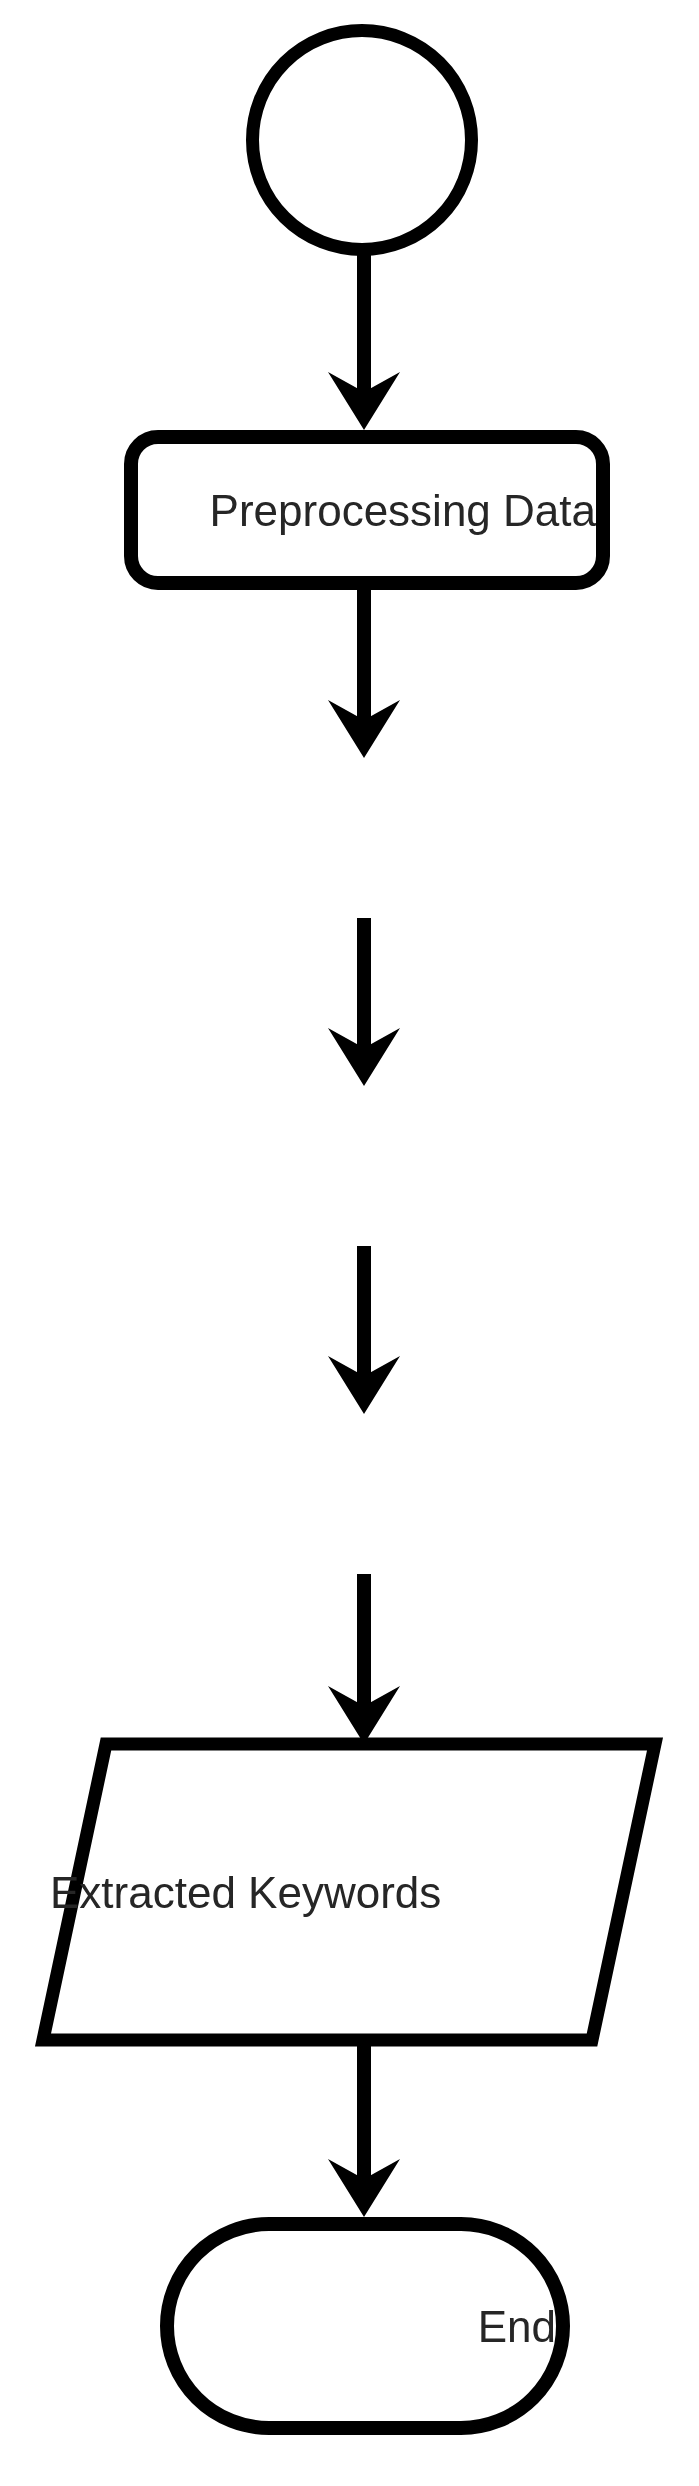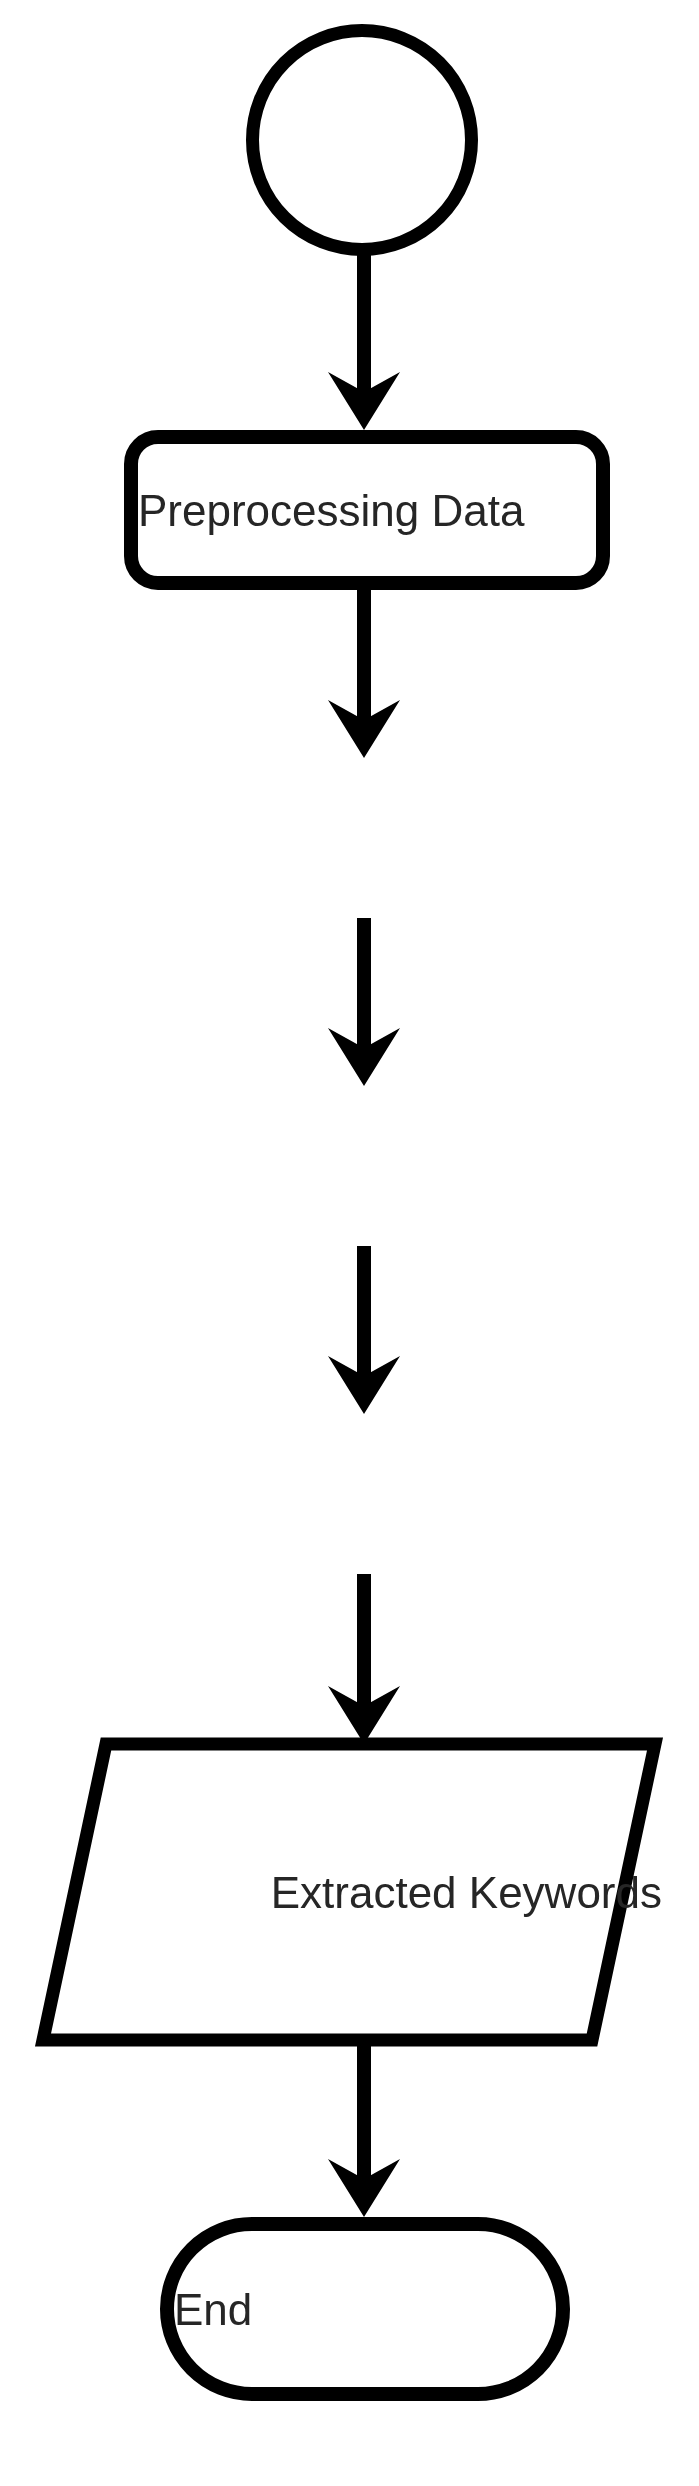--- a/index.html
+++ b/index.html
@@ -11,21 +11,21 @@
     font-family:"Liberation Sans", sans-serif;
     overflow:hidden;
   }
   .node{
     position:absolute;
     background:#ffffff;
     border:14px solid #000000;
     box-sizing:border-box;
     display:flex;
     align-items:center;
-    justify-content:flex-start;
+    justify-content:flex-end;
     text-align:center;
     color:#262626;
     font-size:44px;
     line-height:53px;
     white-space:pre-wrap;
   }
   .start-circle{
     left:246px; top:24px;
     width:232px; height:232px;
     border-radius:50%;
@@ -35,21 +35,21 @@
     left:124px;
     width:486px; height:160px;
     border-radius:34px;
   }
   .box-1{top:430px;}
   .box-2{top:758px;}
   .box-3{top:1086px;}
   .box-4{top:1414px;}
   .terminator{
     left:160px; top:2217px;
-    width:410px; height:184px;
+    width:410px; height:218px;
     border-radius:118px;
   }
   .arrow{
     position:absolute;
     left:328px;
     width:72px;
   }
   .arrow .shaft{
     position:absolute;
     left:29px; top:0; bottom:16px;
@@ -71,21 +71,21 @@
     position:absolute;
     left:30px; top:1737px;
     display:block;
   }
   .pgram-label{
     position:absolute;
     left:36px; top:1744px;
     width:626px; height:296px;
     display:flex;
     align-items:center;
-    justify-content:flex-end;
+    justify-content:flex-start;
     text-align:center;
     padding-left:14px;
     box-sizing:border-box;
     color:#262626;
     font-size:44px;
     line-height:53px;
     white-space:pre-wrap;
   }
 </style>
 </head>

